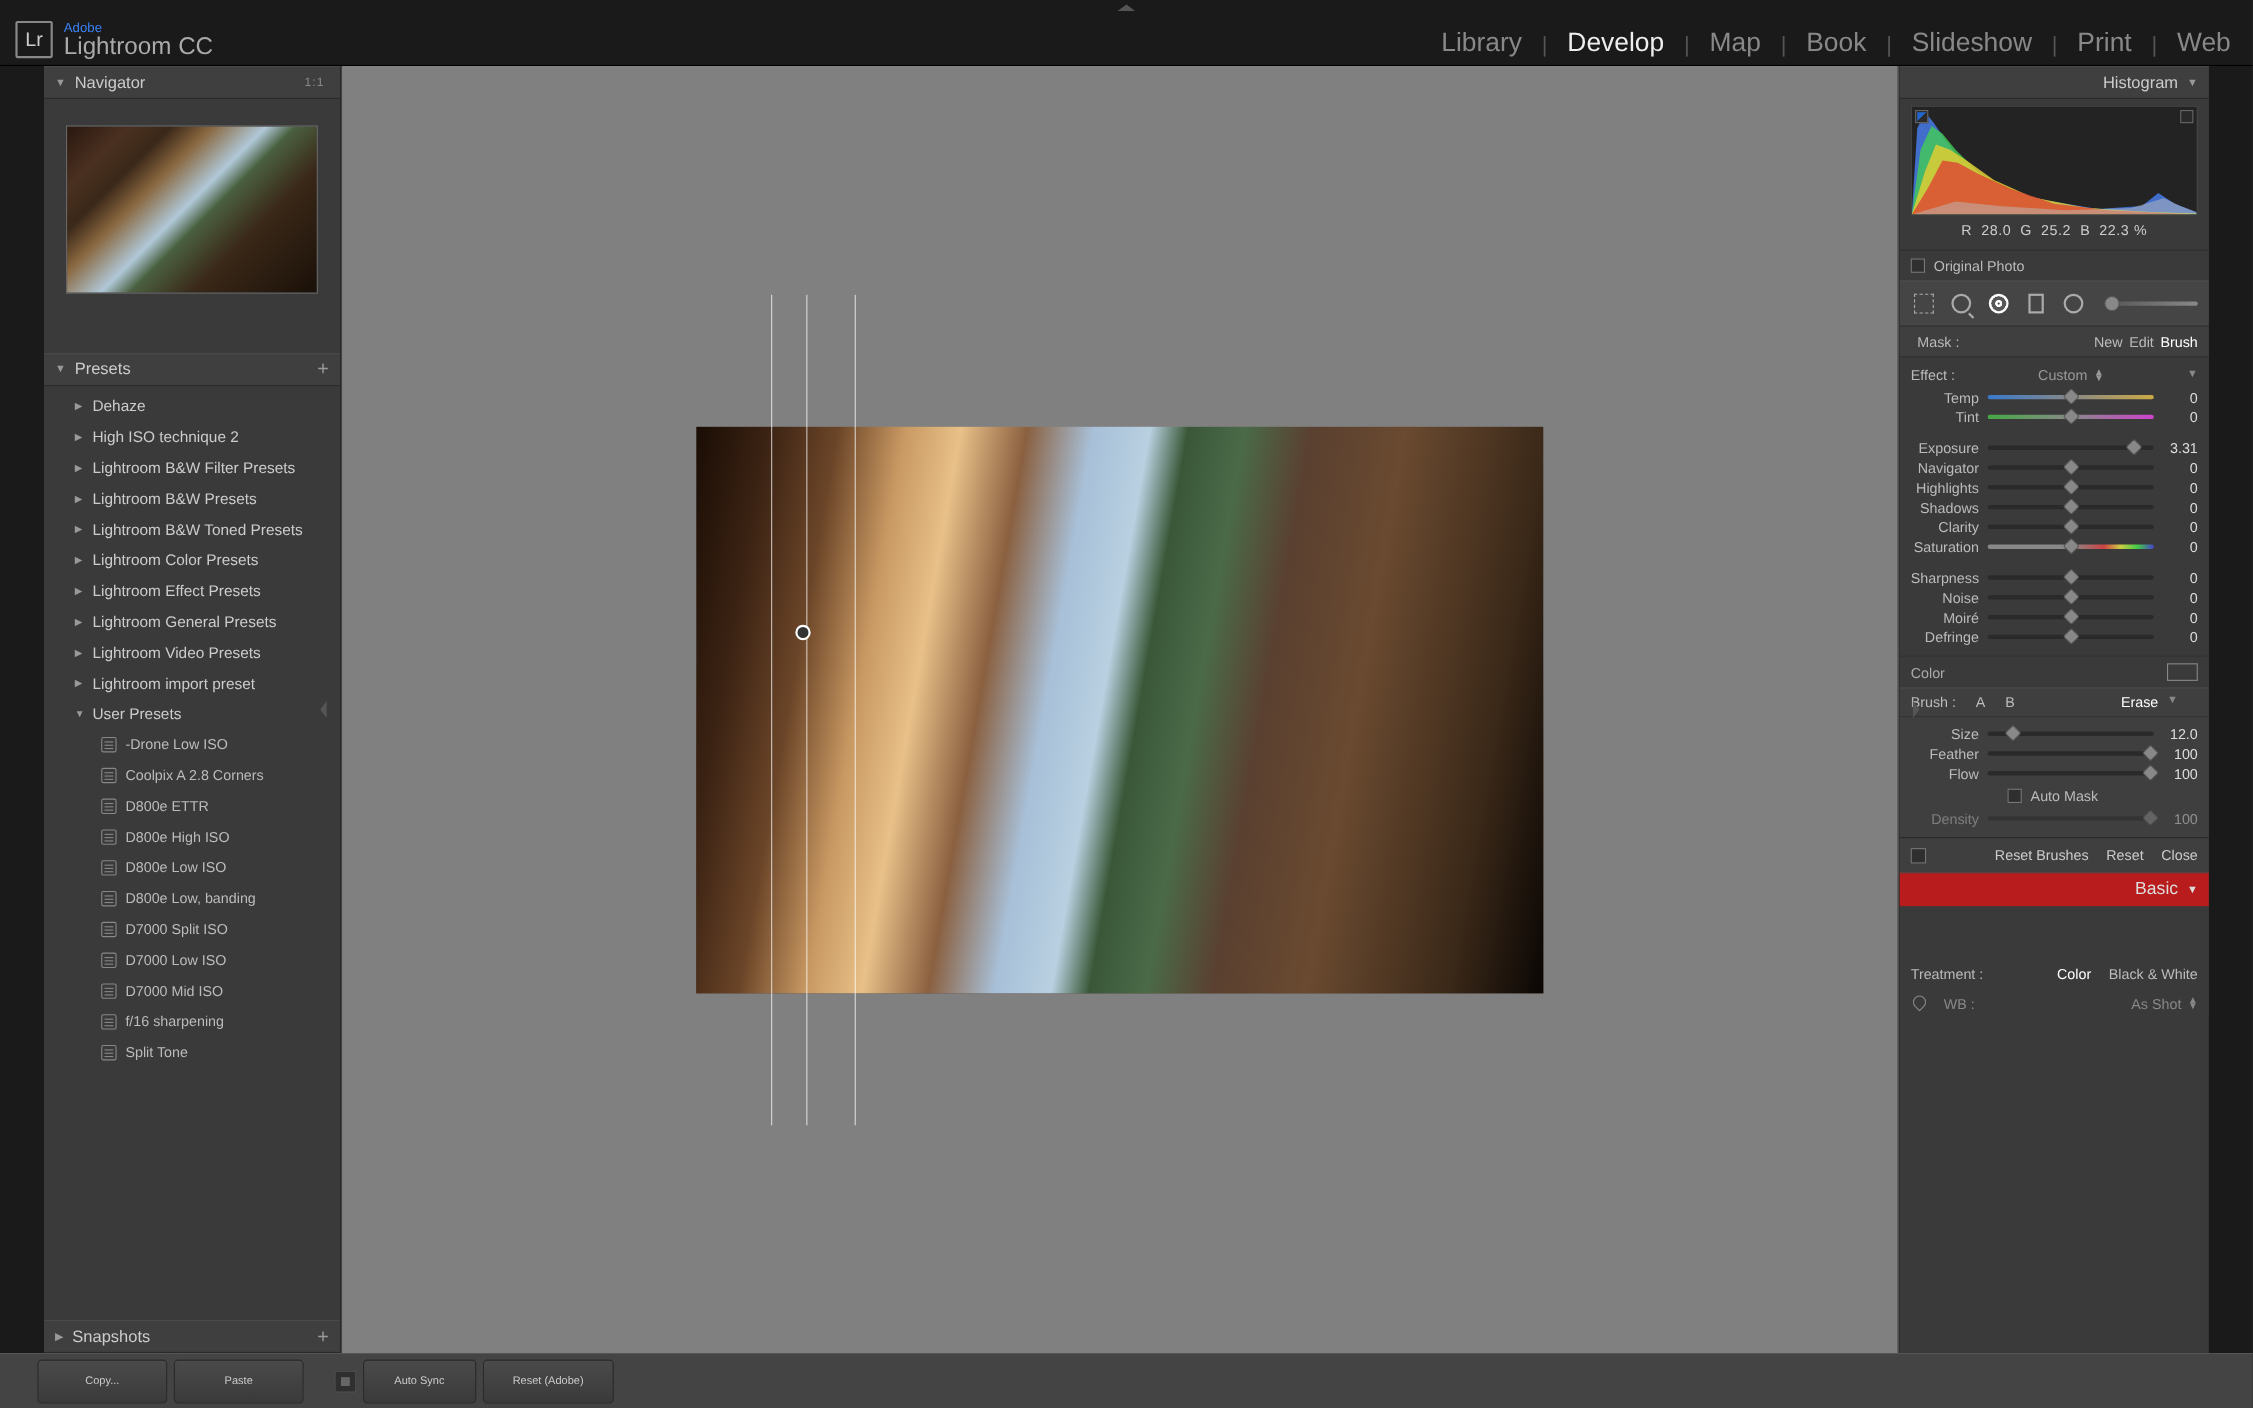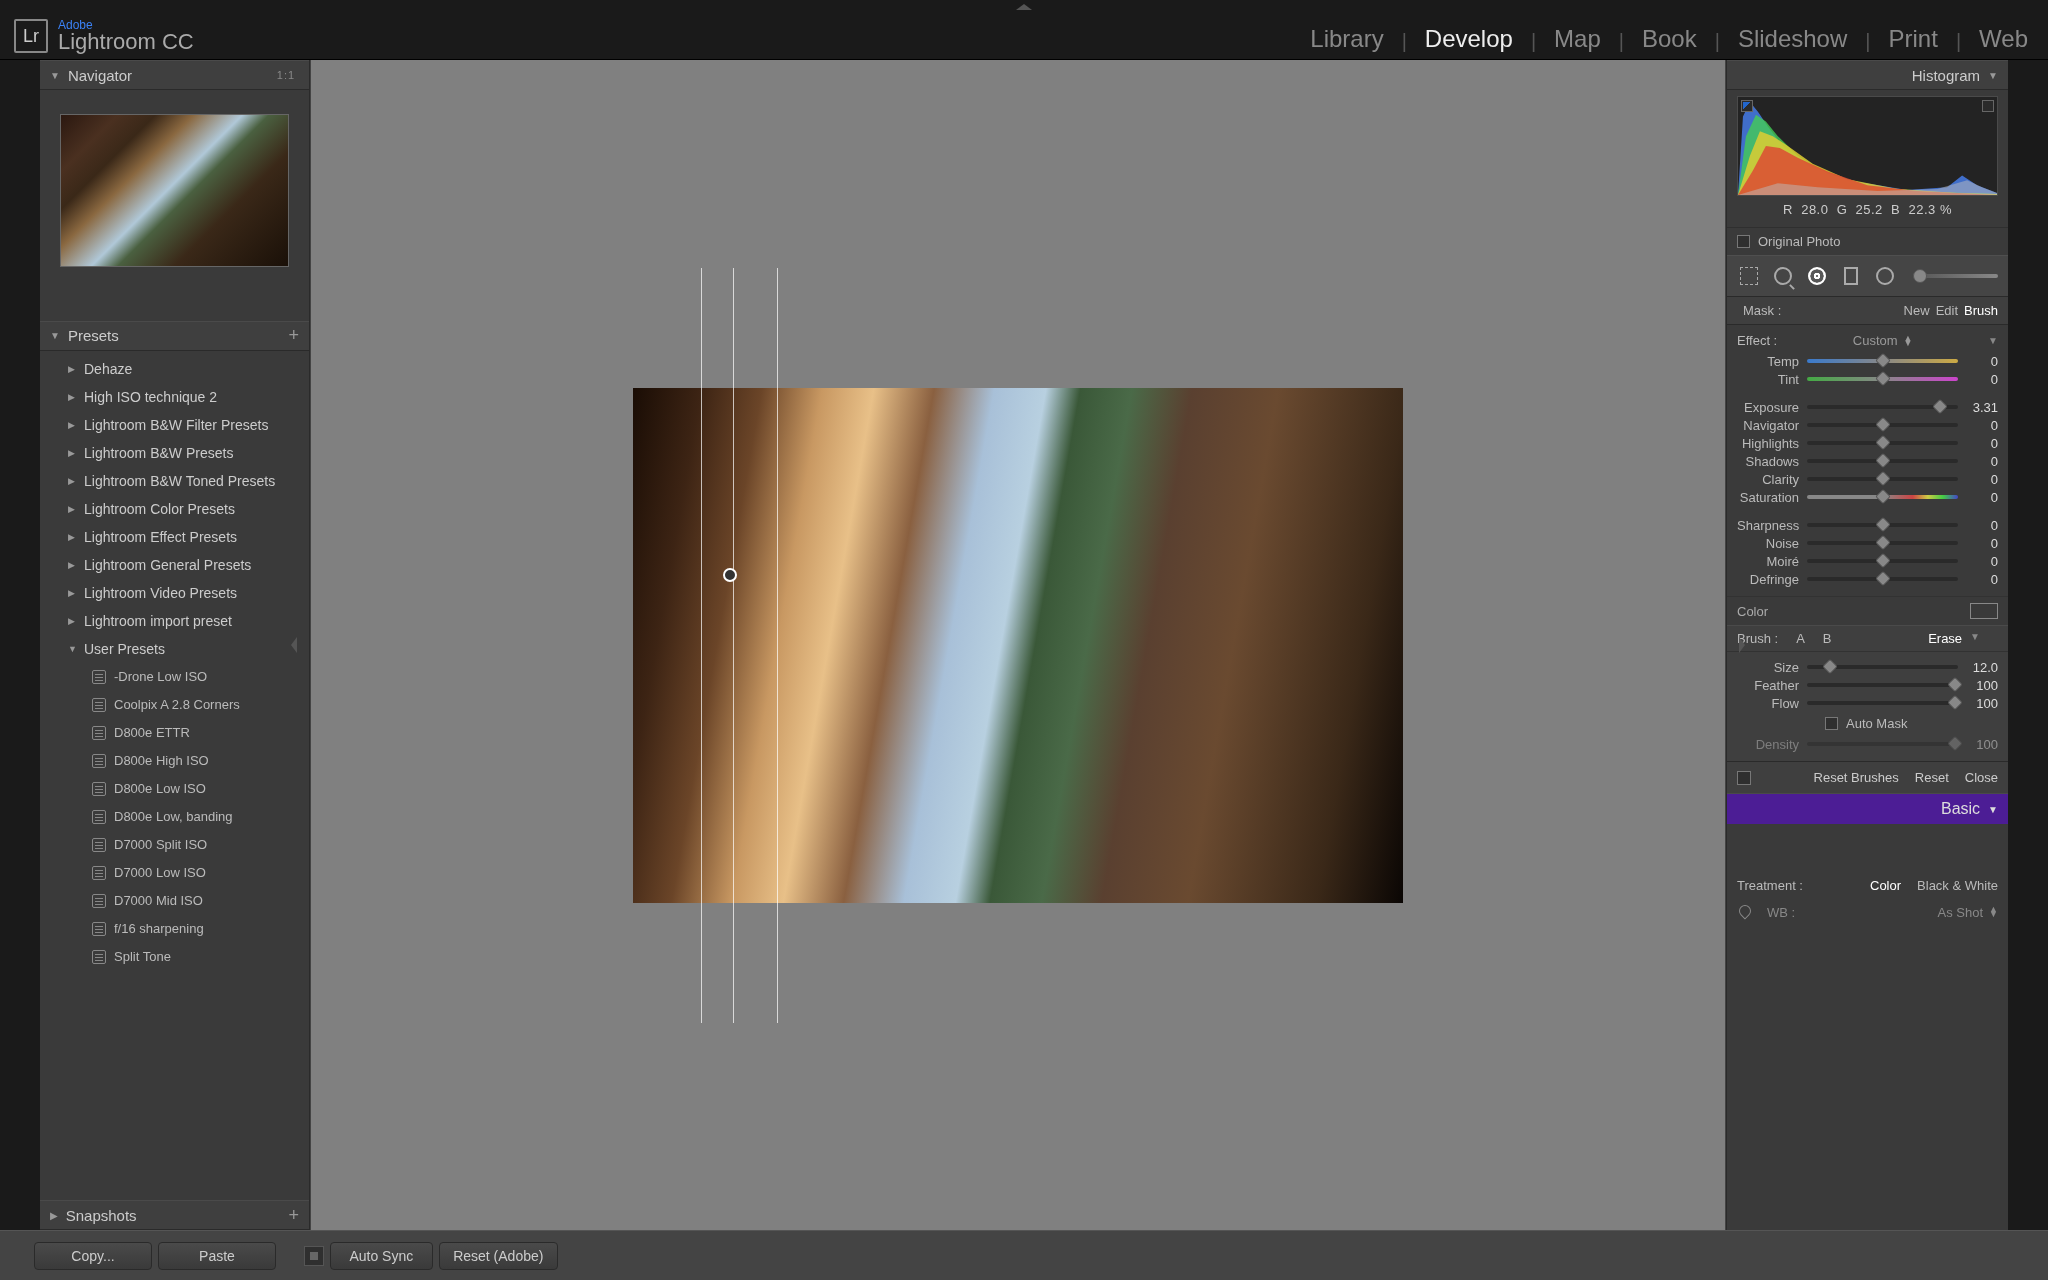--- a/index.html
+++ b/index.html
@@ -113,37 +113,37 @@
 .brush-hdr .e{margin-left:auto;margin-right:0;color:#fff}
 .brush-hdr .tri{margin-left:8px;font-size:10px;color:#888;}
 .automask-row{display:flex;align-items:center;gap:8px;padding:4px 10px 4px 88px;font-size:13px;color:#bbb;}
 .density-row{opacity:.5;}
 
 .reset-row{display:flex;align-items:center;padding:8px 10px;font-size:13px;background:#3f3f3f;border-top:1px solid #2a2a2a;gap:16px;}
 .reset-row .sw{width:14px;height:14px;border:1px solid #777;background:#2f2f2f;}
 .reset-row span{cursor:pointer;color:#ccc;}
 .reset-row .sp{flex:1;}
 
-.basic-hdr{display:flex;justify-content:flex-end;align-items:center;padding:6px 10px;font-size:16px;color:#ddd;background:#4c1d95;border-top:1px solid #4a4a4a;}
+.basic-hdr{display:flex;justify-content:flex-end;align-items:center;padding:6px 10px;font-size:16px;color:#ddd;background:#b91c1c;border-top:1px solid #4a4a4a;}
 .basic-hdr .tri{margin-left:8px;font-size:10px;}
 .treat-row{display:flex;padding:6px 10px;font-size:13px;background:#3a3a3a;color:#bbb;}
 .treat-row span{margin-left:16px;cursor:pointer;margin-top:48px;}
 .treat-row .lbl{margin-left:0;flex:1;}
 .treat-row .act{color:#fff;}
 .wb-row{display:flex;align-items:center;padding:4px 10px;font-size:13px;background:#3a3a3a;color:#888;}
 .wb-row .eyedrop{width:18px;height:18px;margin-right:12px;position:relative;}
 .wb-row .eyedrop::before{content:"";position:absolute;width:10px;height:10px;border:1.5px solid #888;border-radius:50% 50% 50% 0;transform:rotate(-45deg);left:2px;top:2px;}
 .wb-row .dd{margin-left:auto;display:flex;gap:6px;align-items:center;}
 .wb-row .spin{font-size:9px;line-height:5px;}
 
 
 .botbar { height:50px; background:#444; display:flex; align-items:center; padding:0 0; border-top:1px solid #555; position:relative;}
 .botbar::after { content:""; position:absolute; bottom:-10px; left:50%; transform:translateX(-50%); width:0; height:0; border-left:8px solid transparent; border-right:8px solid transparent; border-top:6px solid #555; }
 .bot-left { width:290px; display:flex; gap:6px; padding:0 14px 0 34px;}
-.bot-btn { flex:1; height:28px; background:linear-gradient(#4a4a4a,#3a3a3a); border:1px solid #2a2a2a; border-radius:4px; color:#ccc; font-size:14px; cursor:pointer; display:flex; align-items:center; justify-content:center;}
+.bot-btn { flex:1; height:40px; background:linear-gradient(#4a4a4a,#3a3a3a); border:1px solid #2a2a2a; border-radius:4px; color:#ccc; font-size:10px; cursor:pointer; display:flex; align-items:center; justify-content:center;}
 .bot-center { flex:1; display:flex; align-items:center; padding:0 16px; gap:16px; font-size:13px; color:#ccc;}
 .bot-center .dd{color:#aaa;border-bottom:1px dotted #666;}
 .bot-right { width:302px; display:flex; gap:6px; padding:0 34px 0 14px;}
 .done-btn{margin-left:auto;padding:4px 14px;background:linear-gradient(#555,#3a3a3a);border:1px solid #222;border-radius:4px;color:#ddd;font-size:15px;cursor:pointer;}
 .sync-sw{width:20px;height:20px;background:#2f2f2f;border:1px solid #555;display:flex;align-items:center;justify-content:center;align-self:center;}
 .sync-sw::before{content:"";width:8px;height:8px;background:#666;}
 
 .left-edge,.right-edge{width:20px;background:#1a1a1a;}
 </style>
 </head>

